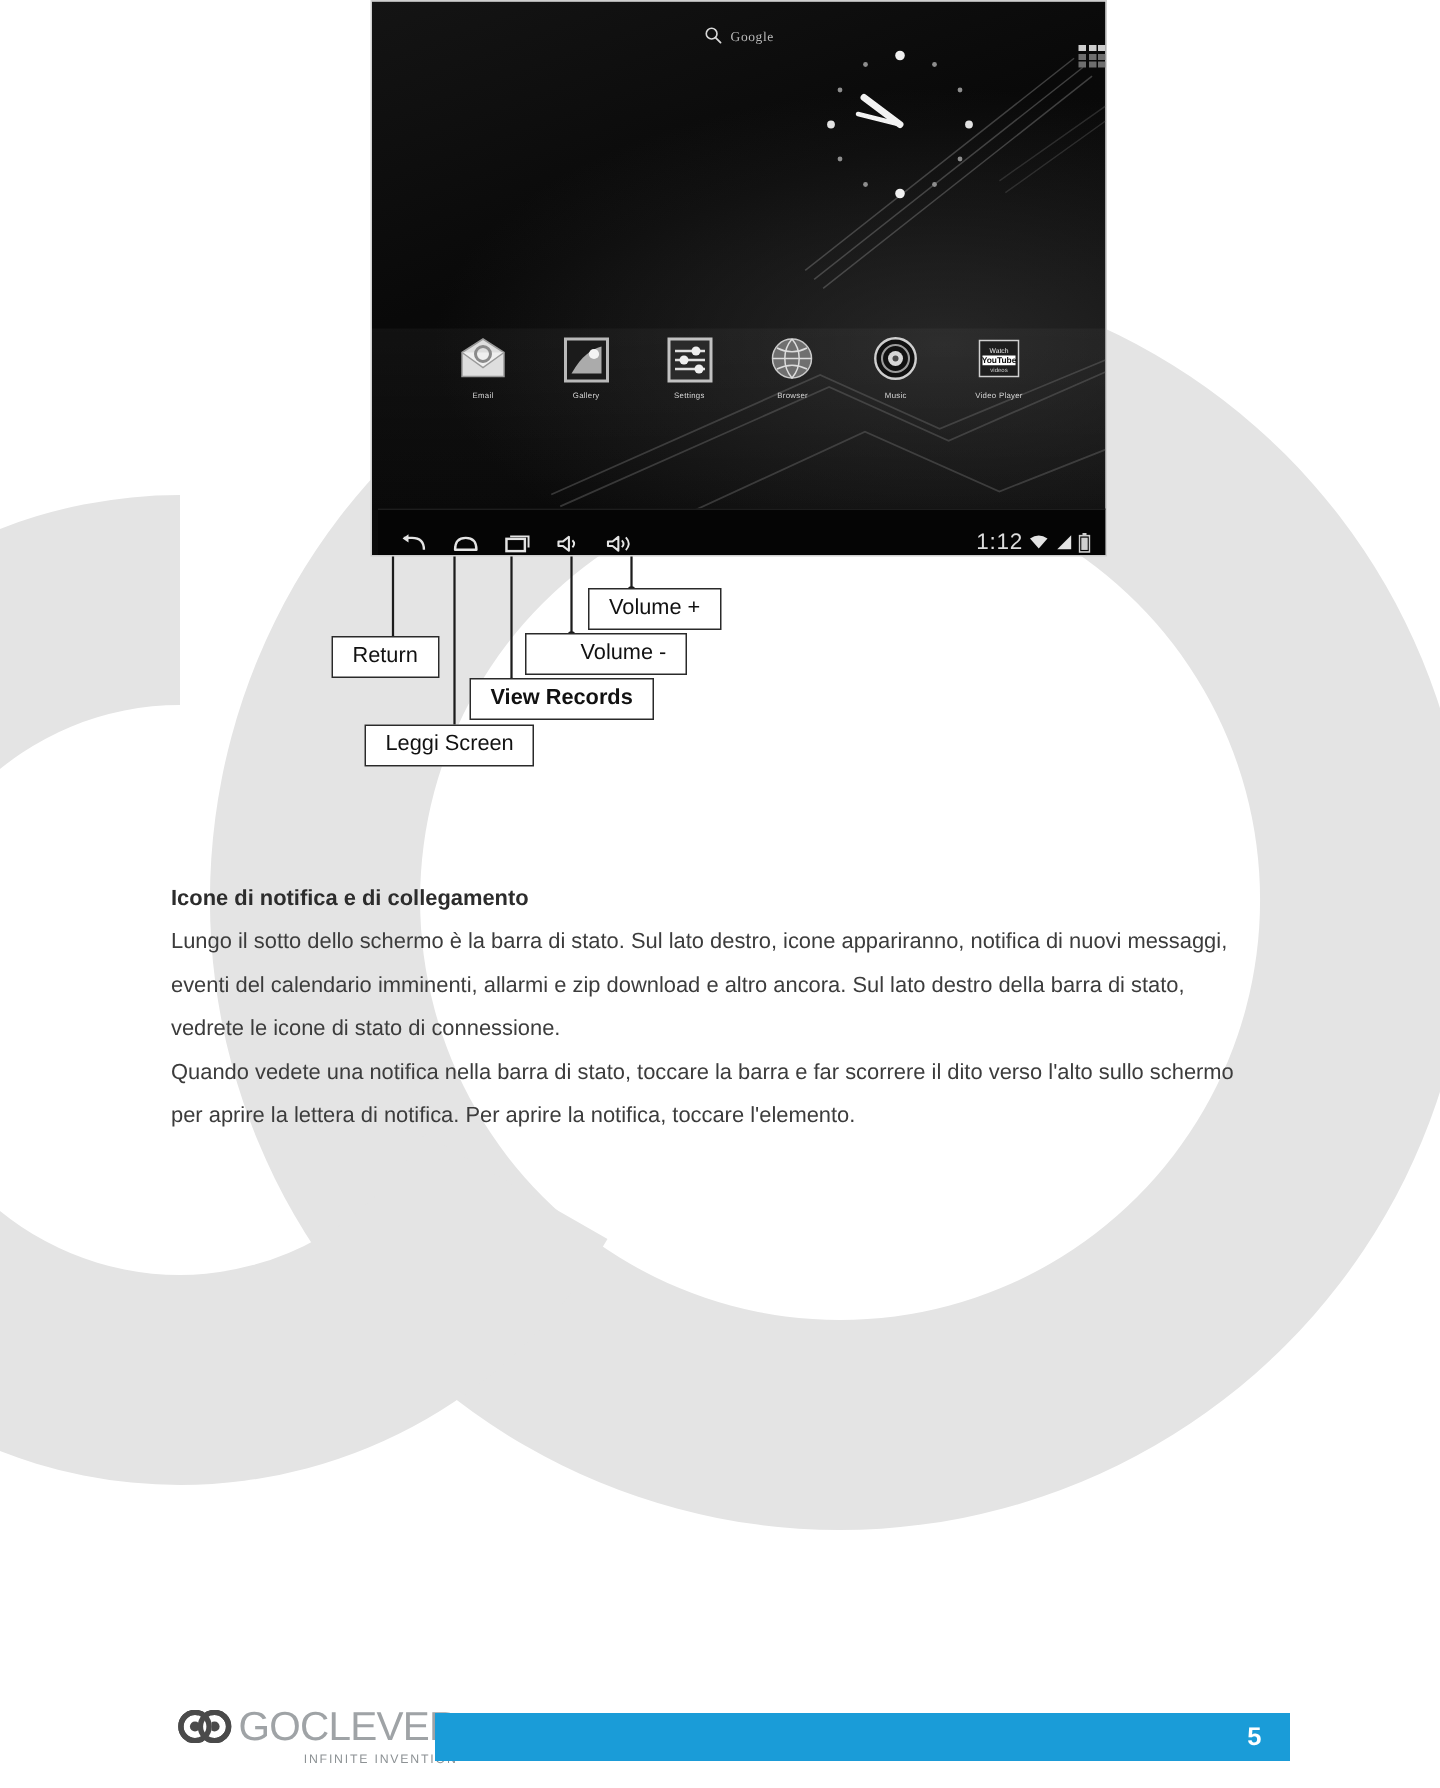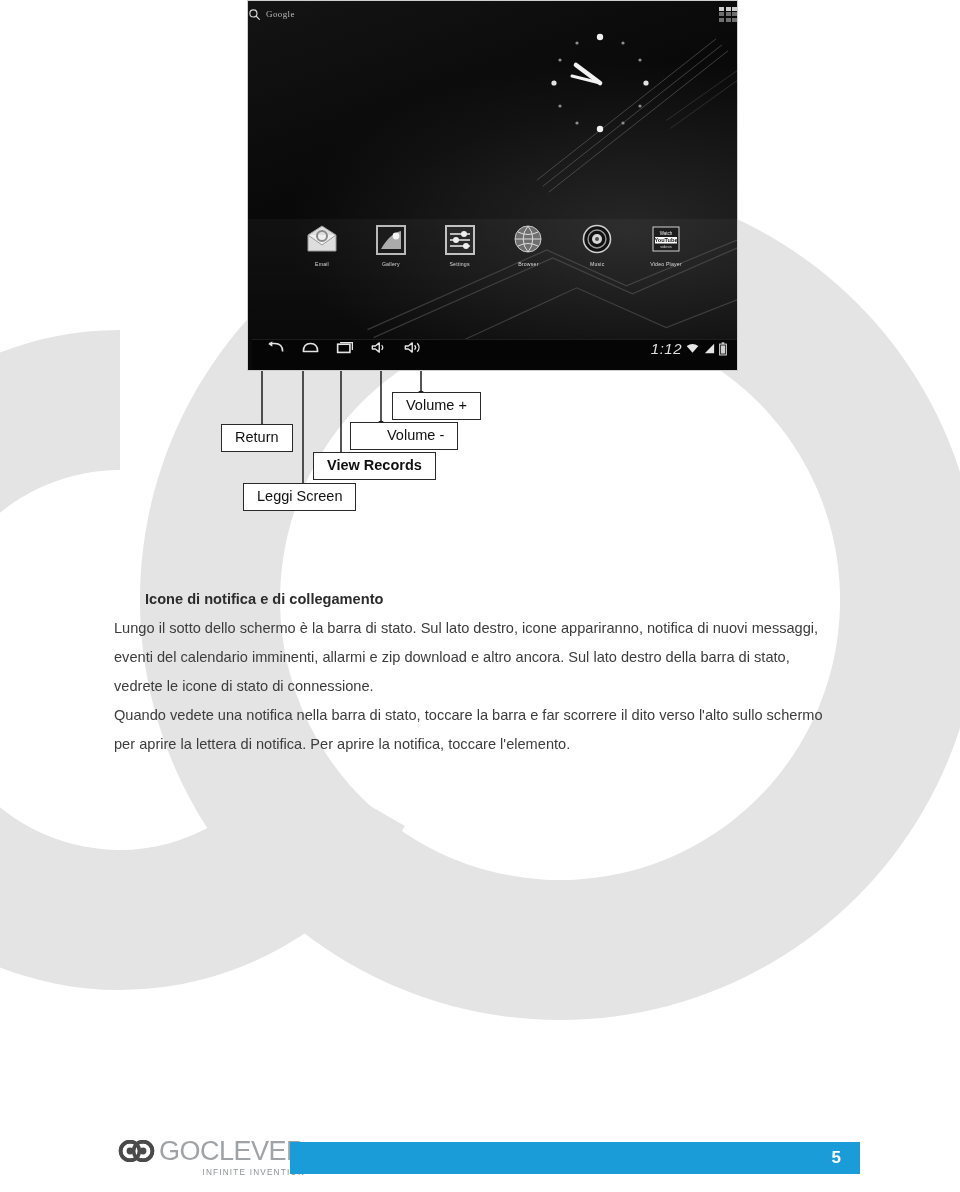--- a/index.html
+++ b/index.html
@@ -50,26 +50,27 @@
     position: absolute;
     left: 0; right: 0;
     top: 218px;
     height: 124px;
     background: linear-gradient(180deg, rgba(255,255,255,0.035), rgba(255,255,255,0.0));
   }
 
   
   .tablet-top {
     position: absolute;
-    left: 0; right: 0; top: 0;
+    left: 0; right: 0; top: 16px;
     height: 26px;
     display: flex;
     align-items: center;
     padding: 0 0;
     box-sizing: border-box;
+    flex-direction: column;
   }
   .google-search {
     display: flex;
     align-items: center;
     gap: 5px;
   }
   .google-label {
     color: #b9b9b9;
     font-size: 9px;
     letter-spacing: .4px;
@@ -118,22 +119,21 @@
 
   
   .system-bar {
     position: absolute;
     left: 4px; right: 0;
     bottom: 0;
     height: 30px;
     background: #050505;
     border-top: 1px solid #1d1d1d;
     display: flex;
-    align-items: flex-start;
-    font-style: italic;
+    align-items: flex-end;
   }
   .nav-icons { display: flex; align-items: center; gap: 16px; padding-left: 14px; }
   .status-right {
     margin-left: auto;
     display: flex;
     align-items: center;
     gap: 3px;
     padding-right: 10px;
   }
   .status-clock {
@@ -165,21 +165,21 @@
     top: 527px;
     width: 716px;
     z-index: 3;
   }
   .para {
     font-size: 14.6px;
     line-height: 29px;
     color: #3c3c3c;
     margin: 0;
   }
-  .para.bold { font-weight: bold; color: #2c2c2c; margin-left: 31px; }
+  .para.bold { font-weight: bold; color: #2c2c2c; }
   .spacer-block { height: 58px; }
 
   
   .footer {
     position: absolute;
     left: 0;
     bottom: 0;
     width: 960px;
     height: 62px;
     z-index: 3;

